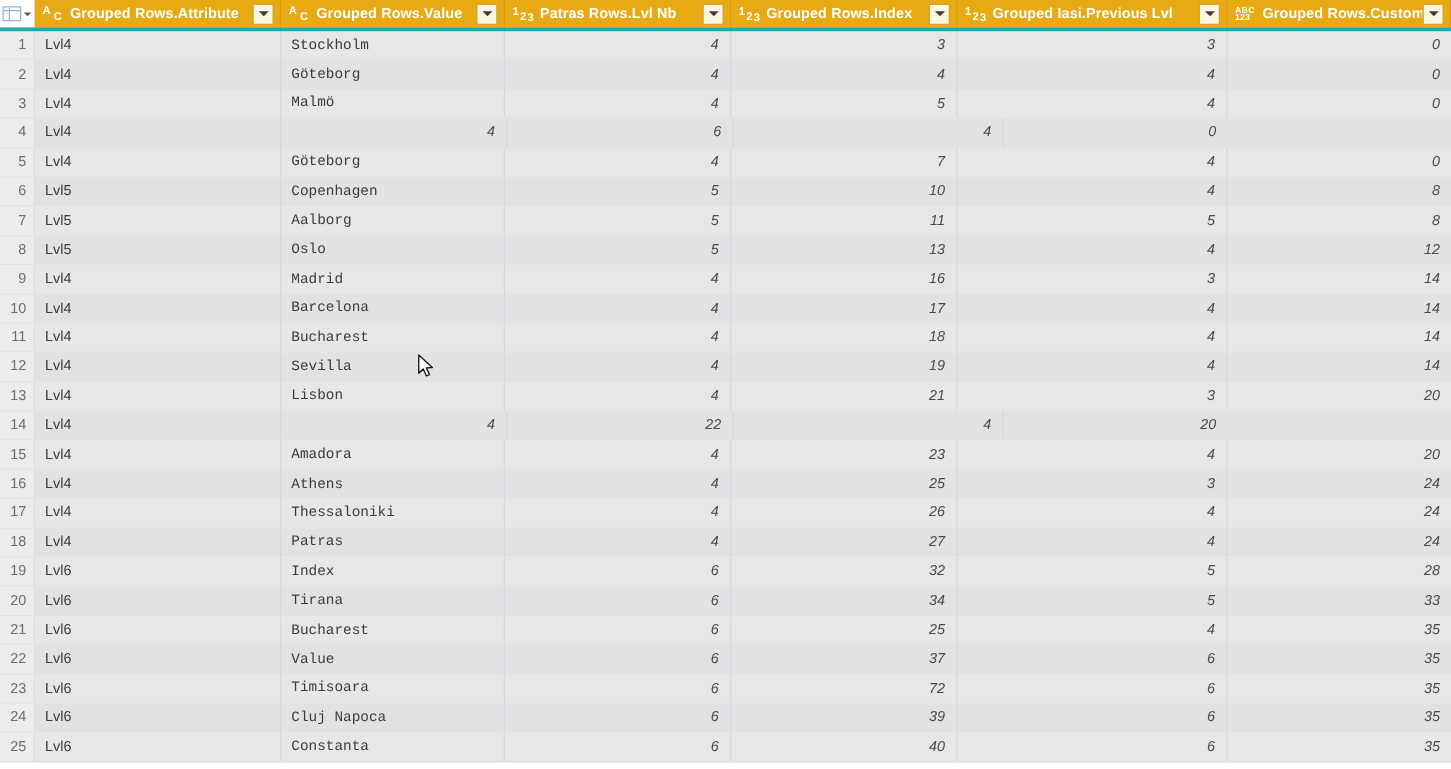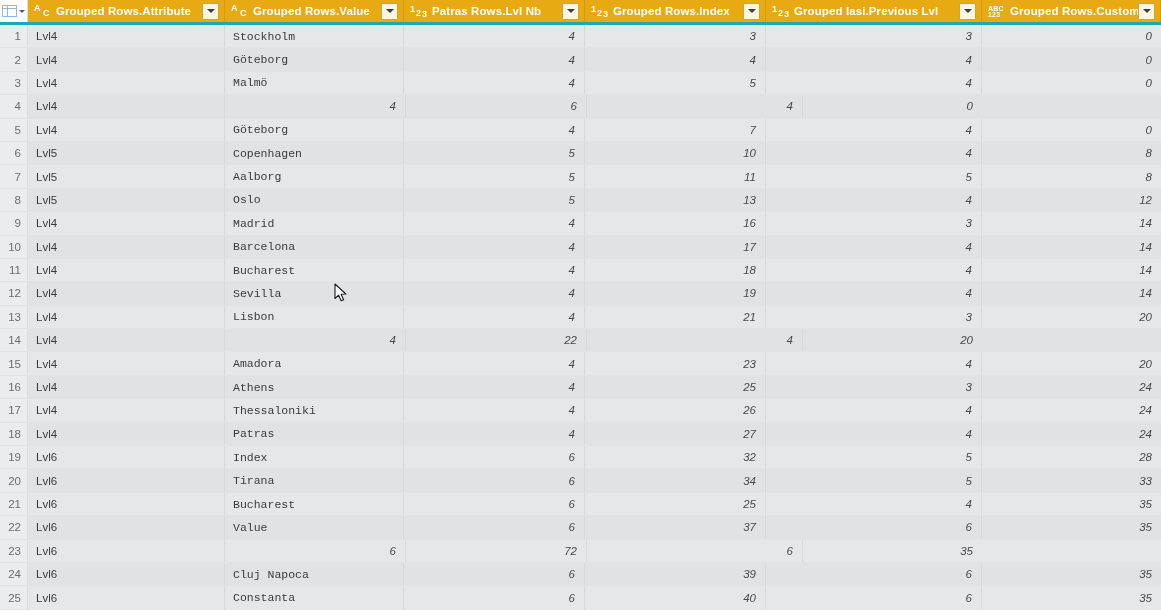--- a/index.html
+++ b/index.html
@@ -488,20 +488,21 @@
         <div class="cell text c-attr">Lvl6</div>
         <div class="cell text c-value">Value</div>
         <div class="cell num c-lvlnb">6</div>
         <div class="cell num c-index">37</div>
         <div class="cell num c-prev">6</div>
         <div class="cell num c-custom last">35</div>
       </div>
       <div class="row odd">
         <div class="cell rownum c-rownum">23</div>
         <div class="cell text c-attr">Lvl6</div>
+        <div class="cell text c-value">Timisoara</div>
         <div class="cell num c-lvlnb">6</div>
         <div class="cell num c-index">72</div>
         <div class="cell num c-prev">6</div>
         <div class="cell num c-custom last">35</div>
       </div>
       <div class="row even">
         <div class="cell rownum c-rownum">24</div>
         <div class="cell text c-attr">Lvl6</div>
         <div class="cell text c-value">Cluj Napoca</div>
         <div class="cell num c-lvlnb">6</div>

